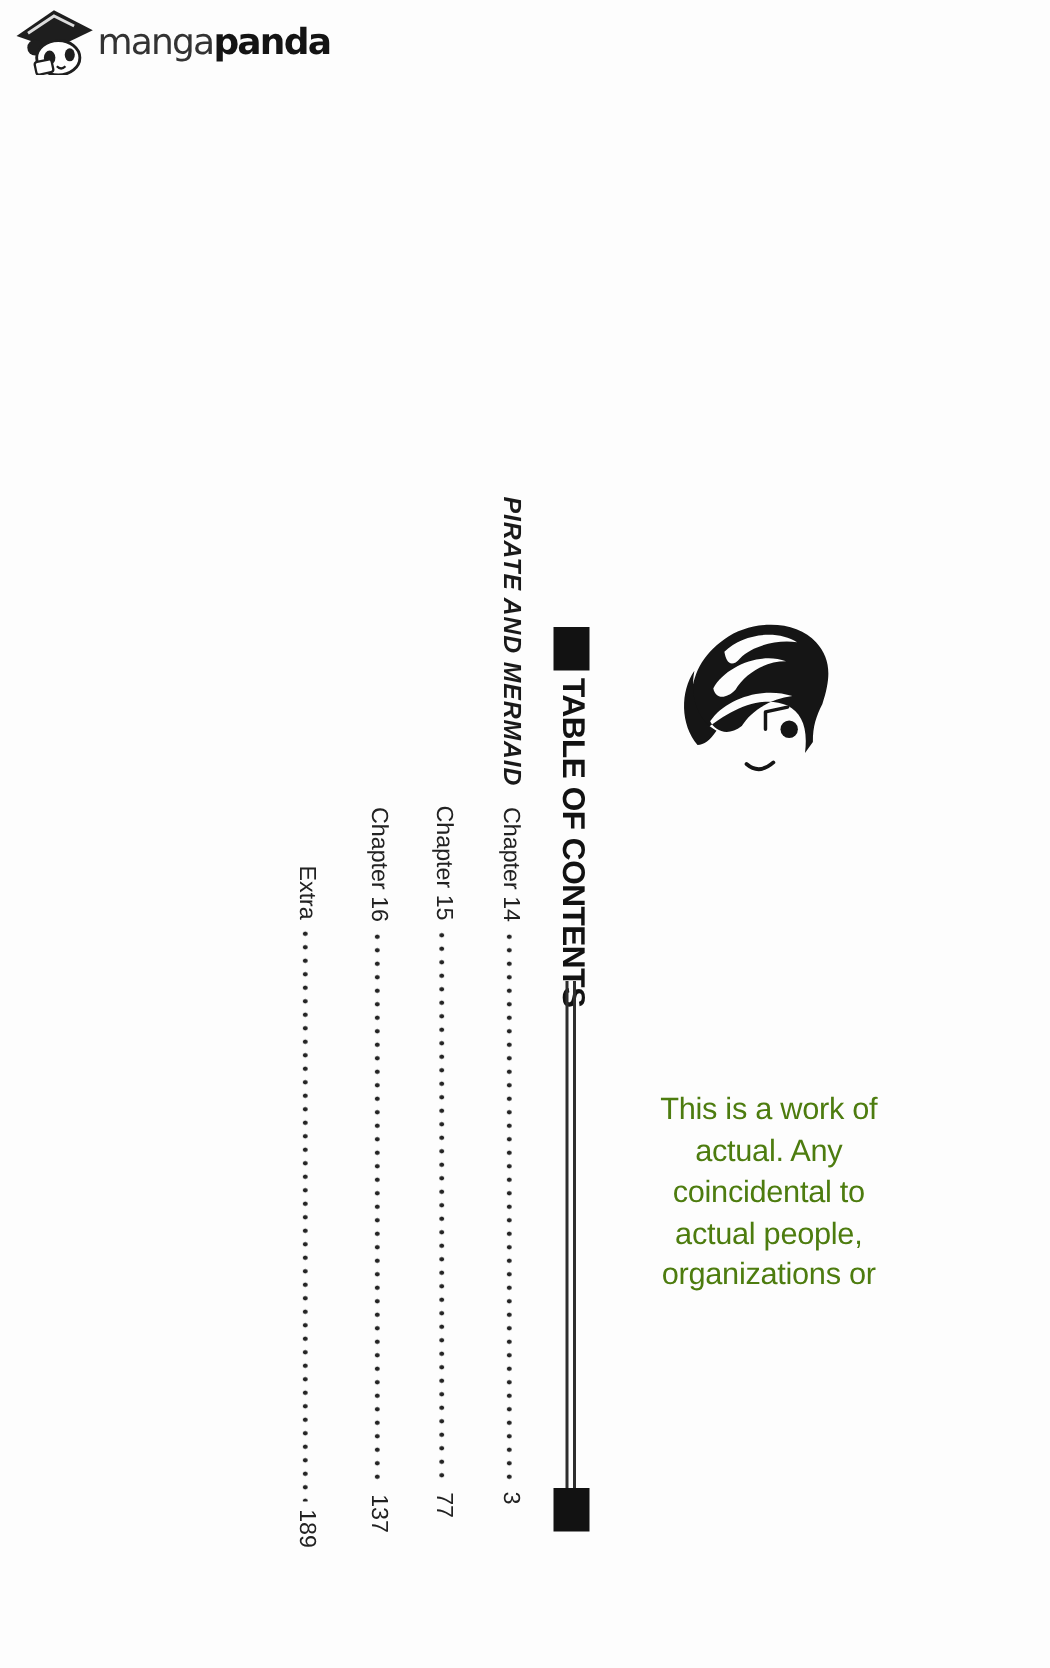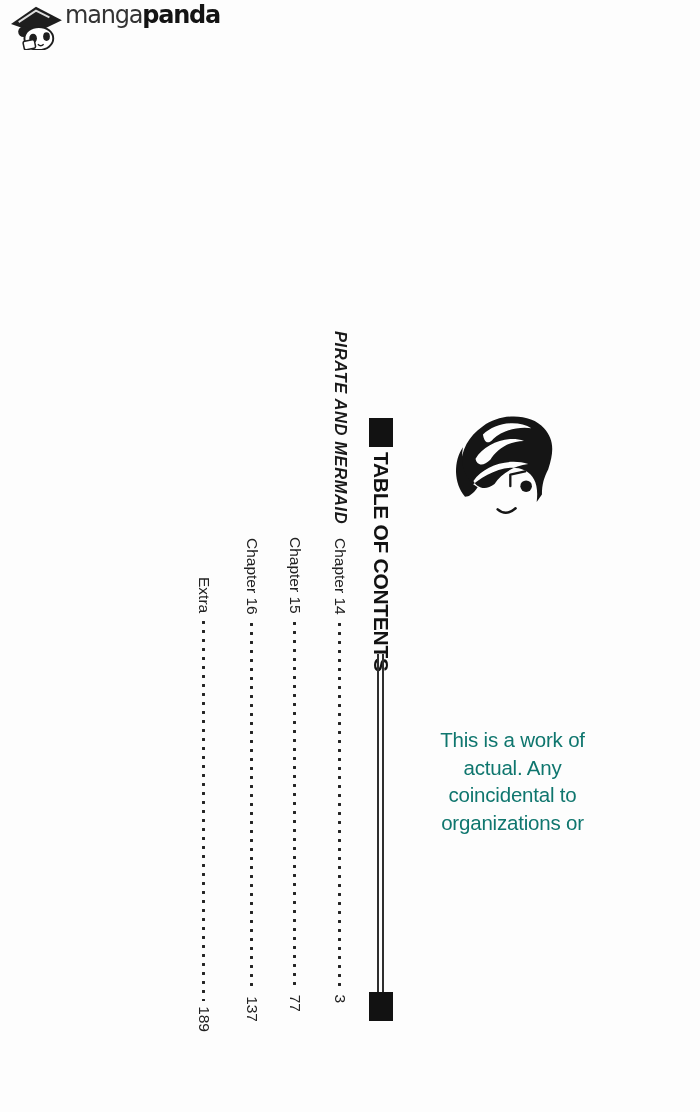--- a/index.html
+++ b/index.html
@@ -12,21 +12,21 @@
     width:700px;height:1112px;
     background:var(--paper);
     overflow:hidden;
     font-family:"Liberation Sans", sans-serif;
     color:var(--ink);
   }
 
   
   .site-logo{
     position:absolute;left:6px;top:2px;
-    display:flex;gap:1px;
+    display:flex;align-items:center;gap:1px;
     cursor:pointer;
   }
   .wordmark{
     font-family:"DejaVu Sans", sans-serif;
     font-size:24px;letter-spacing:-1.2px;
     white-space:nowrap;
     transform:translateY(-1px);
   }
   .wordmark .light{font-weight:400;color:#333;}
   .wordmark .bold{font-weight:800;color:#141414;}
@@ -84,21 +84,21 @@
 
   
   .face-art{position:absolute;left:451px;top:404px;}
 
   
   .disclaimer{
     position:absolute;left:415px;top:726px;width:195px;
     text-align:center;
     font-size:20.5px;line-height:27.5px;
     letter-spacing:-0.2px;
-    color:#0f766e;
+    color:#4d7c0f;
   }
 </style>
 </head>
 <body>
 
 <div class="page">
 
   <div class="site-logo">
     <span>
       <svg width="58" height="48" viewBox="0 0 60 50" aria-hidden="true">
@@ -170,16 +170,17 @@
   <div class="vrot entry entry-3">
     <span>Extra</span>
     <span class="leader"></span>
     <span>189</span>
   </div>
 
   <div class="disclaimer">
     <div>This is a work of</div>
     <div>actual. Any</div>
     <div>coincidental to</div>
+    <div>actual people,</div>
     <div>organizations or</div>
   </div>
 
 </div>
 
 </body></html>

